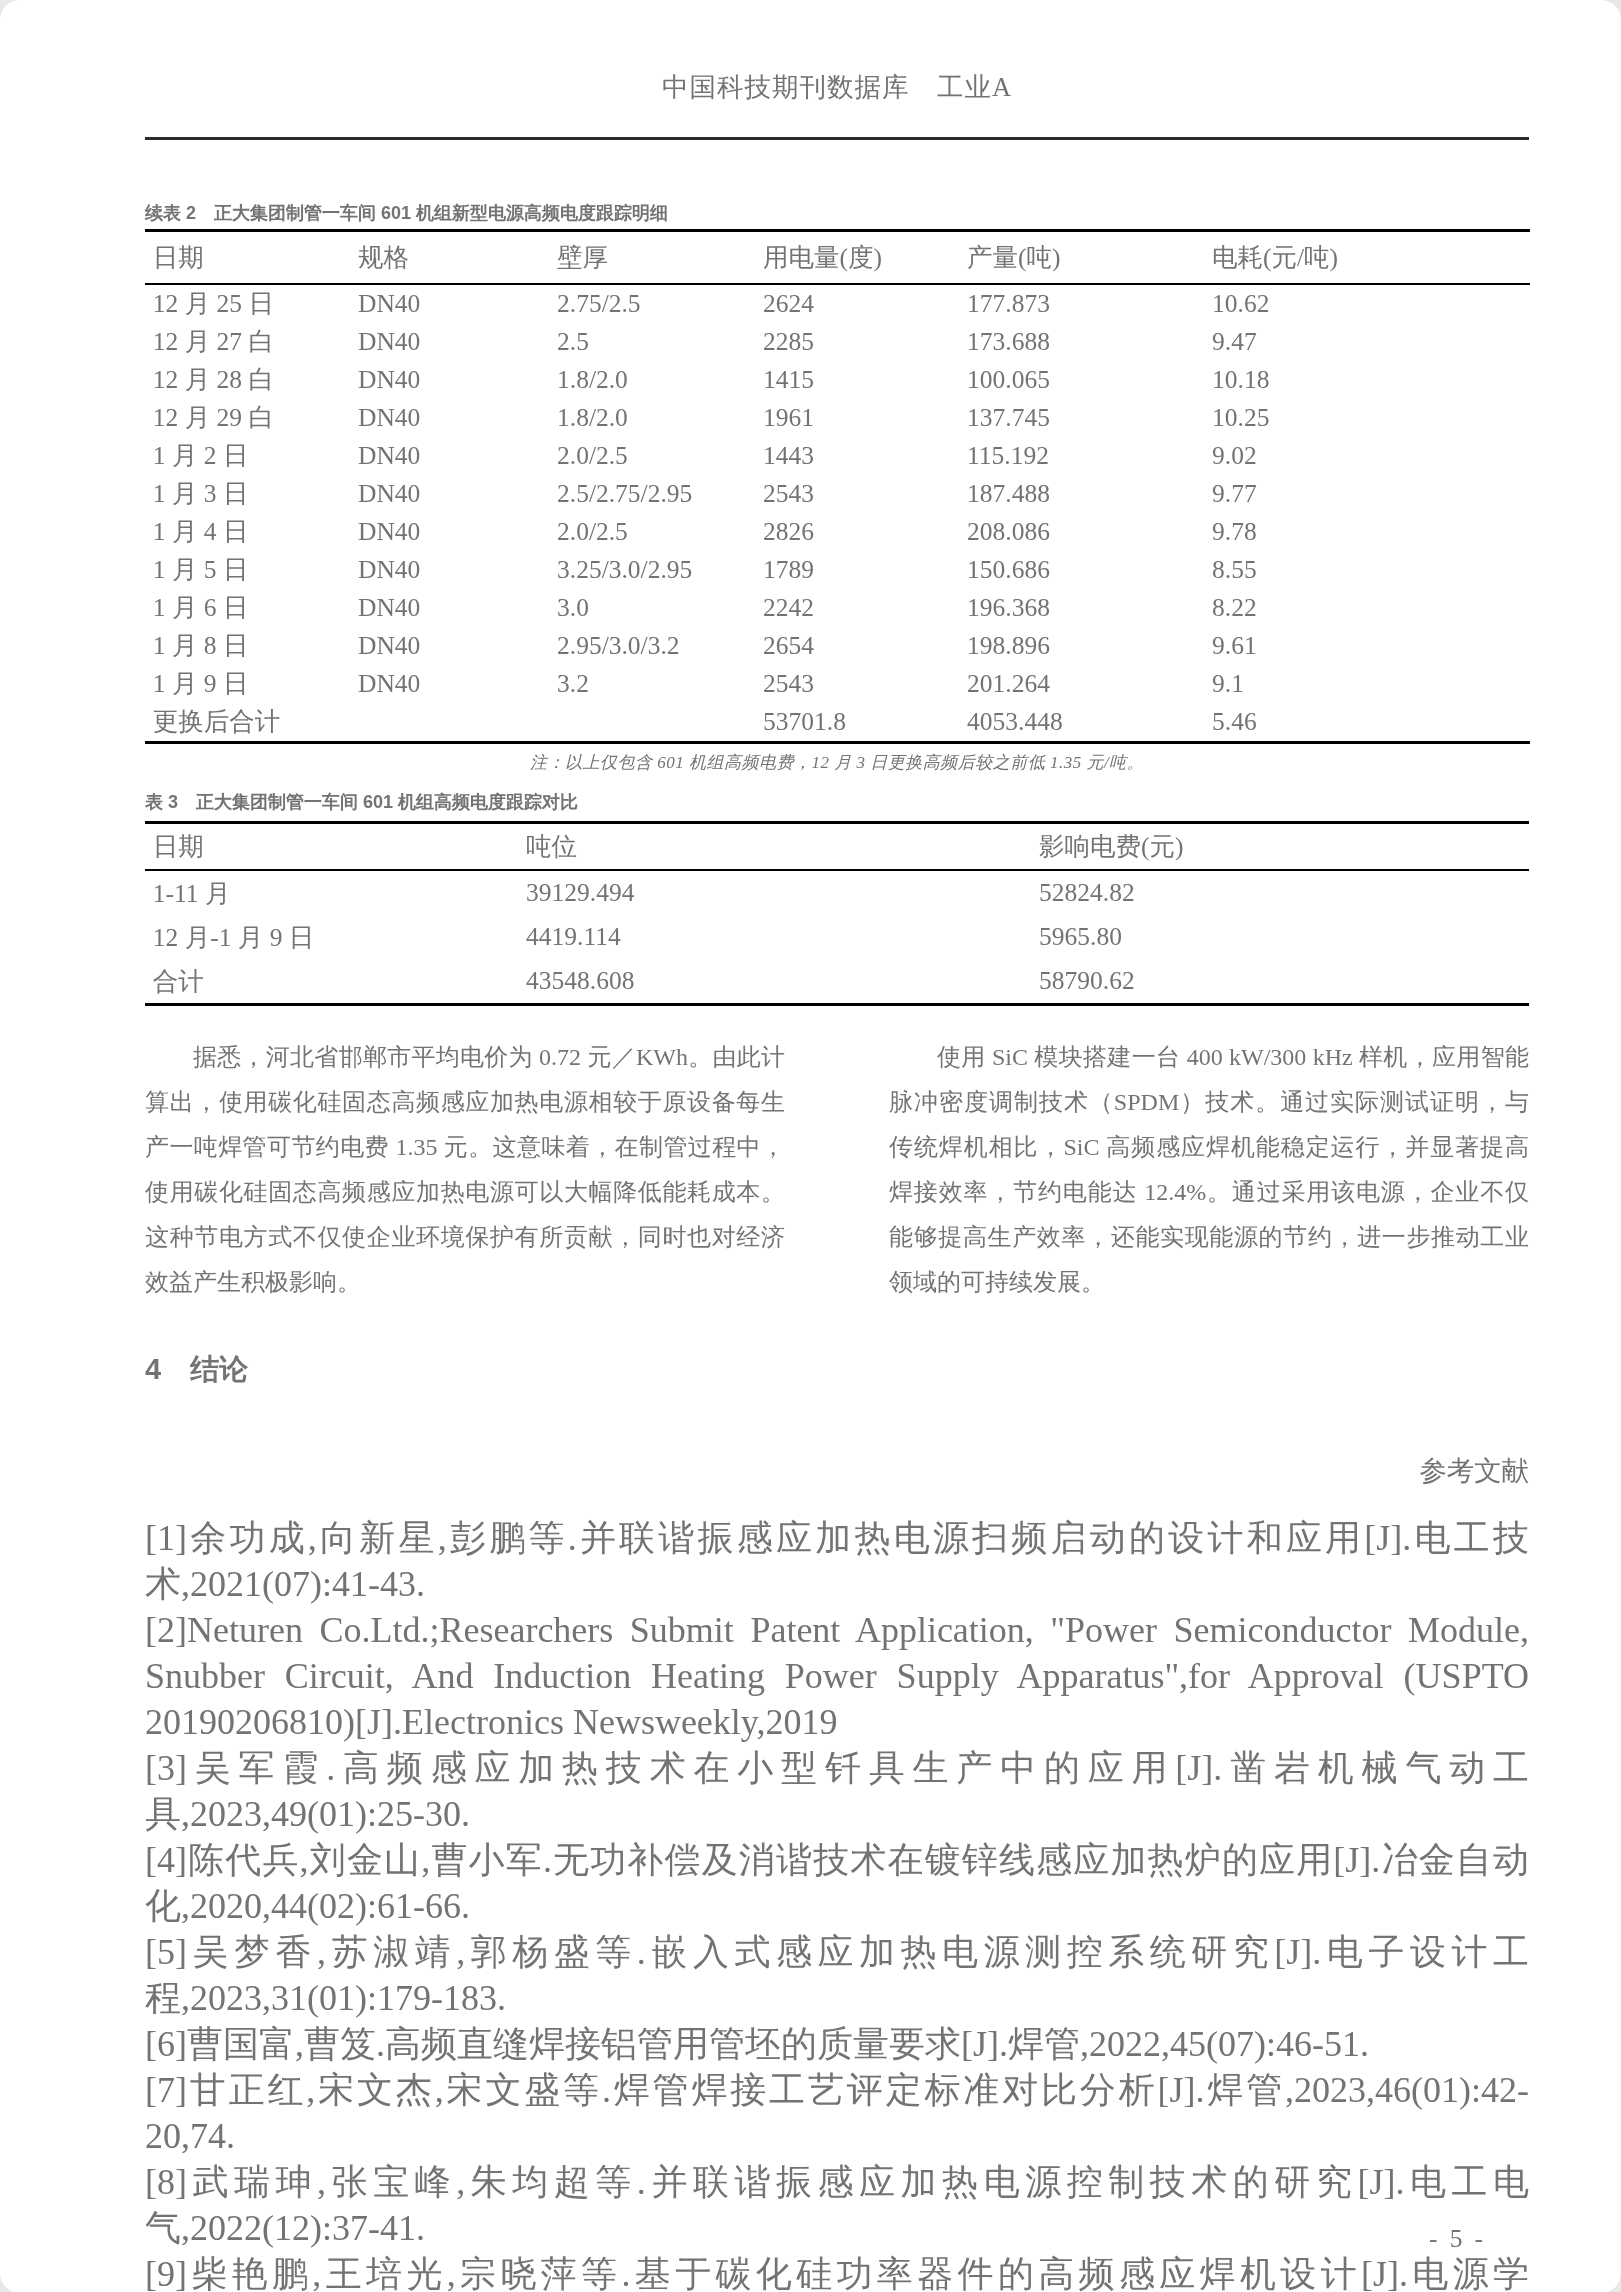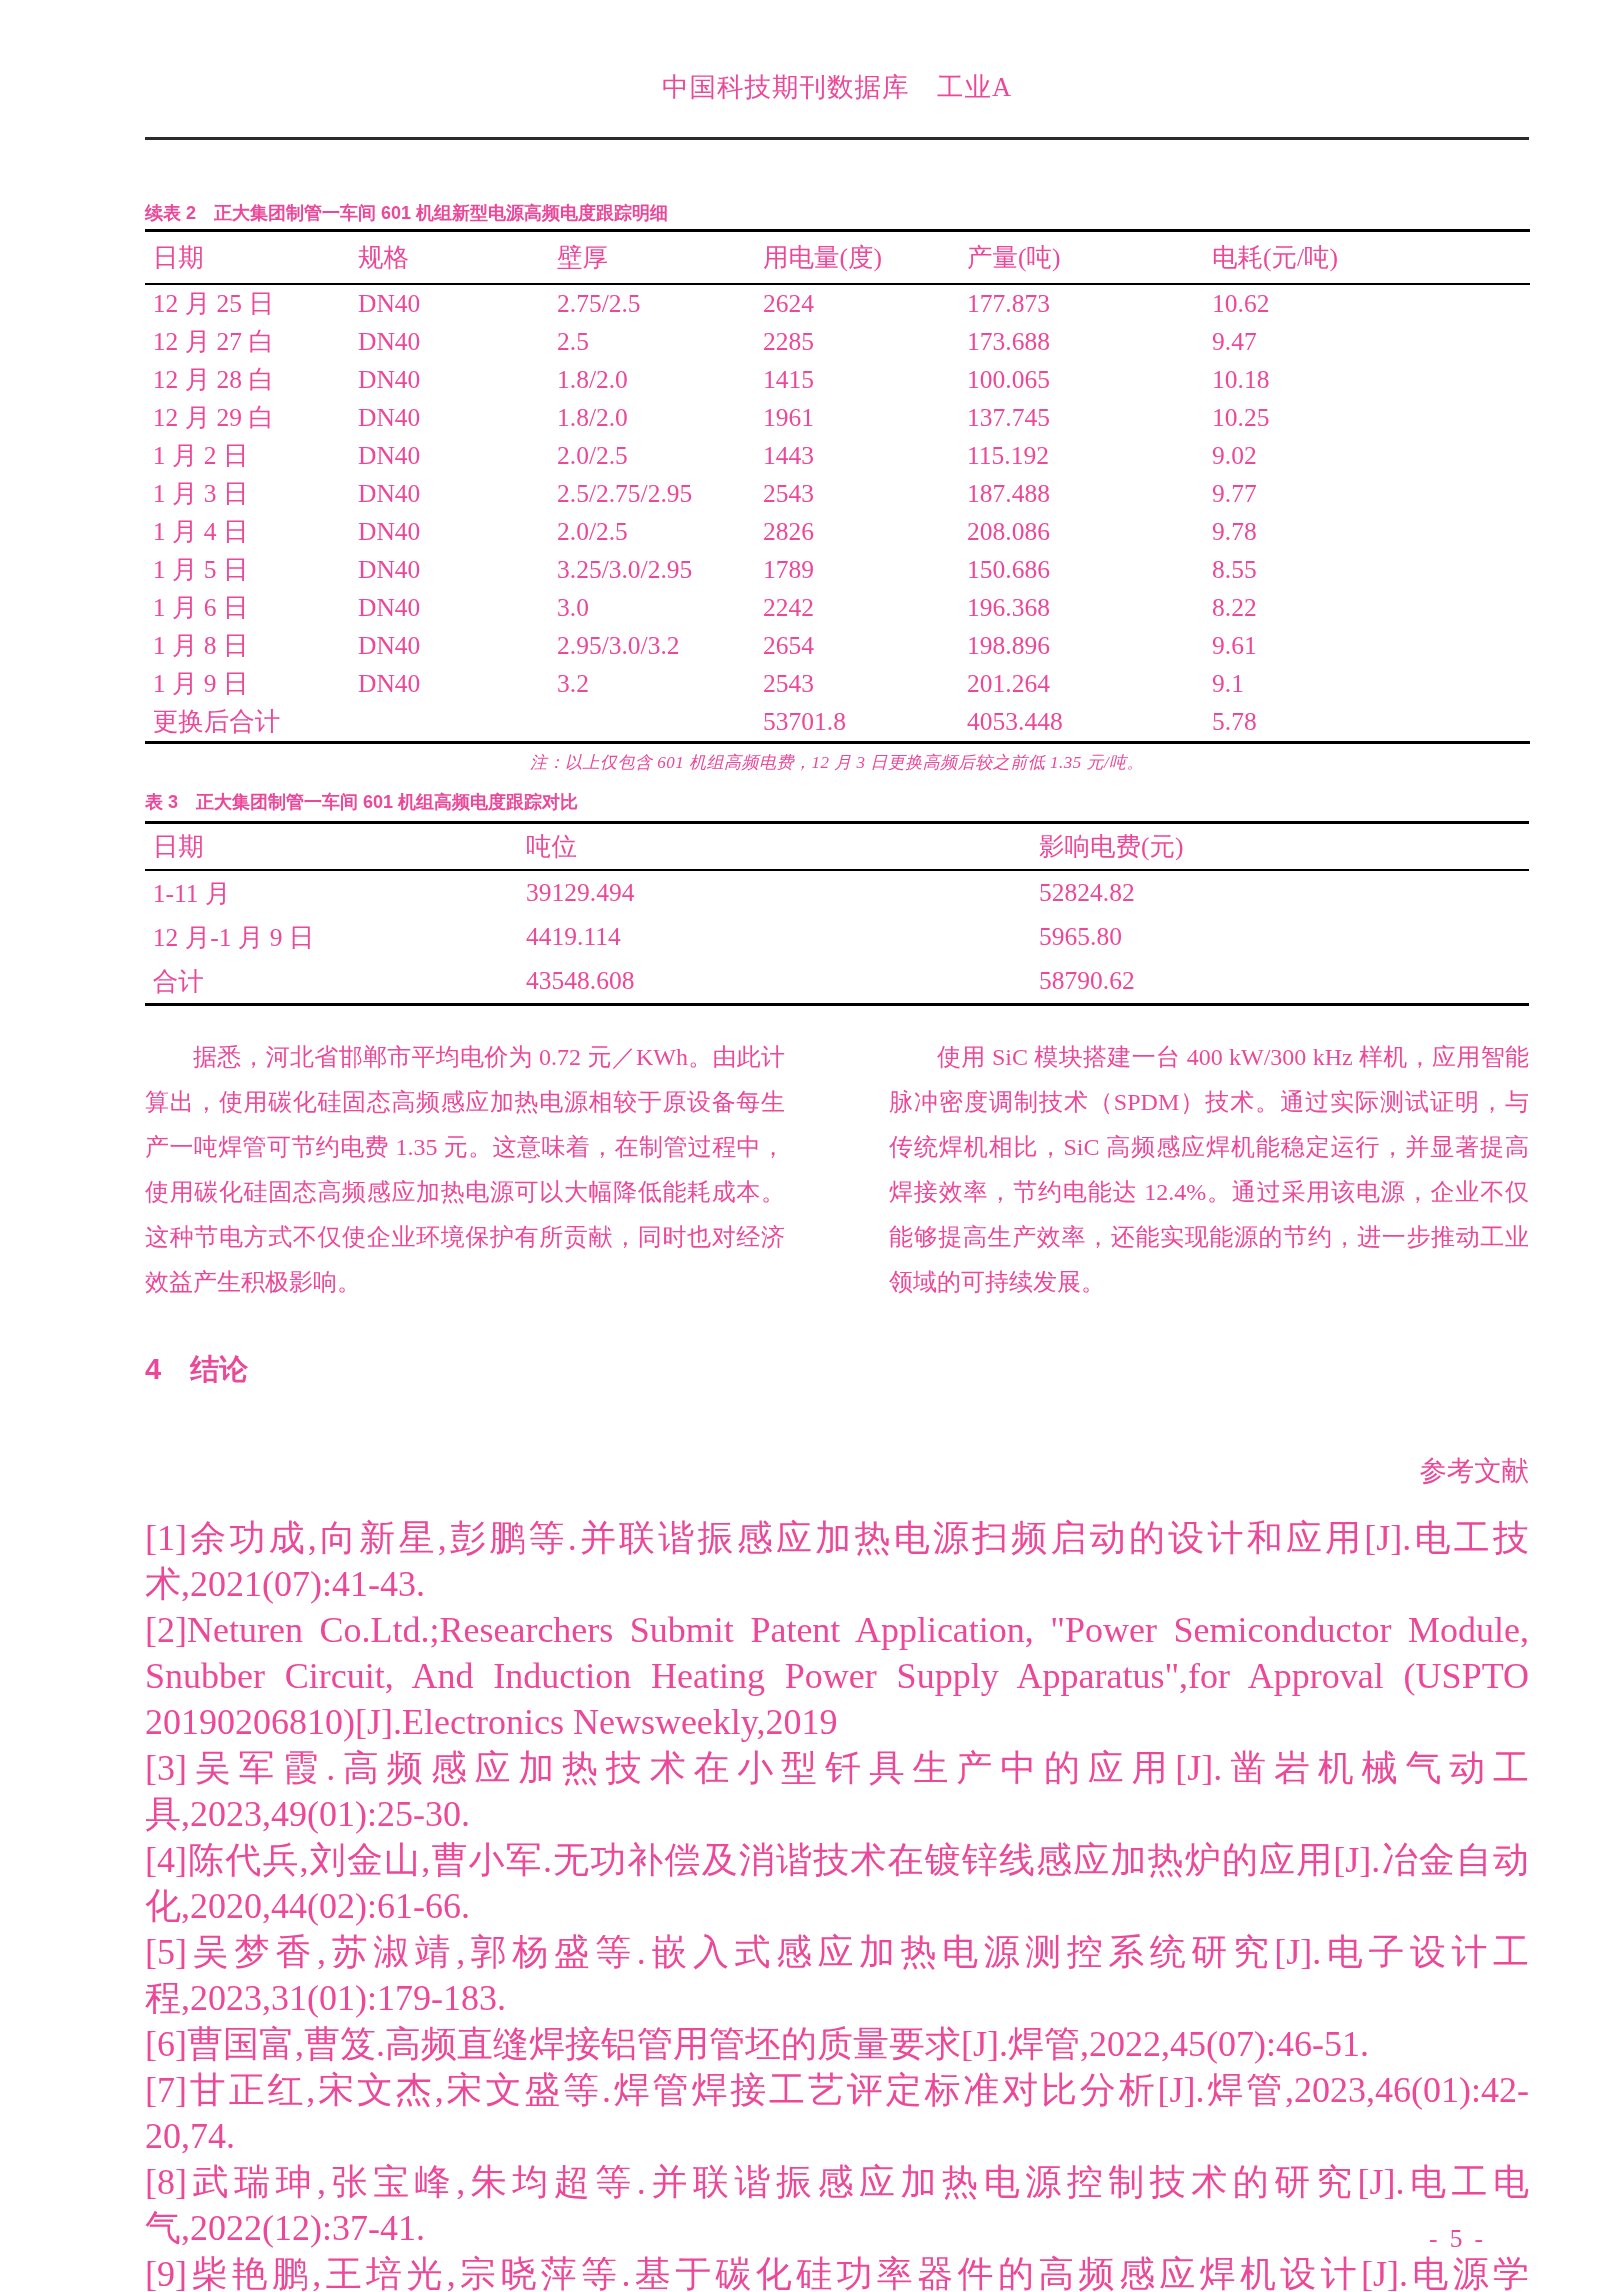--- a/index.html
+++ b/index.html
@@ -2,24 +2,25 @@
 <html><head>
 <meta charset="utf-8">
 <style>
   html,body { margin:0; padding:0; background:#e8e8e8; }
   .page {
     position:relative;
     width:1621px; height:2293px;
     margin:0 auto;
     background:#ffffff;
     font-family:"Liberation Serif","DejaVu Serif",serif;
-    color:#ec4899;
+    color:#737373;
     box-sizing:border-box;
     padding:0 92px 0 145px;
     overflow:hidden;
+    border-radius:20px;
   }
   .journal-header {
     margin-top:69px;
     text-align:center;
     font-size:26.5px;
     letter-spacing:1px;
     height:35px;
   }
   .header-rule {
     margin-top:33px;
@@ -217,21 +218,21 @@
         <td>2543</td>
         <td>201.264</td>
         <td>9.1</td>
       </tr>
         <tr>
         <td>更换后合计</td>
         <td></td>
         <td></td>
         <td>53701.8</td>
         <td>4053.448</td>
-        <td>5.78</td>
+        <td>5.46</td>
       </tr>
       </tbody>
   </table>
   <div class="note">注：以上仅包含 601 机组高频电费，12 月 3 日更换高频后较之前低 1.35 元/吨。</div>
 
   <div class="tbl-title t3-title">表 3　正大集团制管一车间 601 机组高频电度跟踪对比</div>
   <table class="datatable t3">
     <colgroup>
       <col style="width:381px">
         <col style="width:513px">

